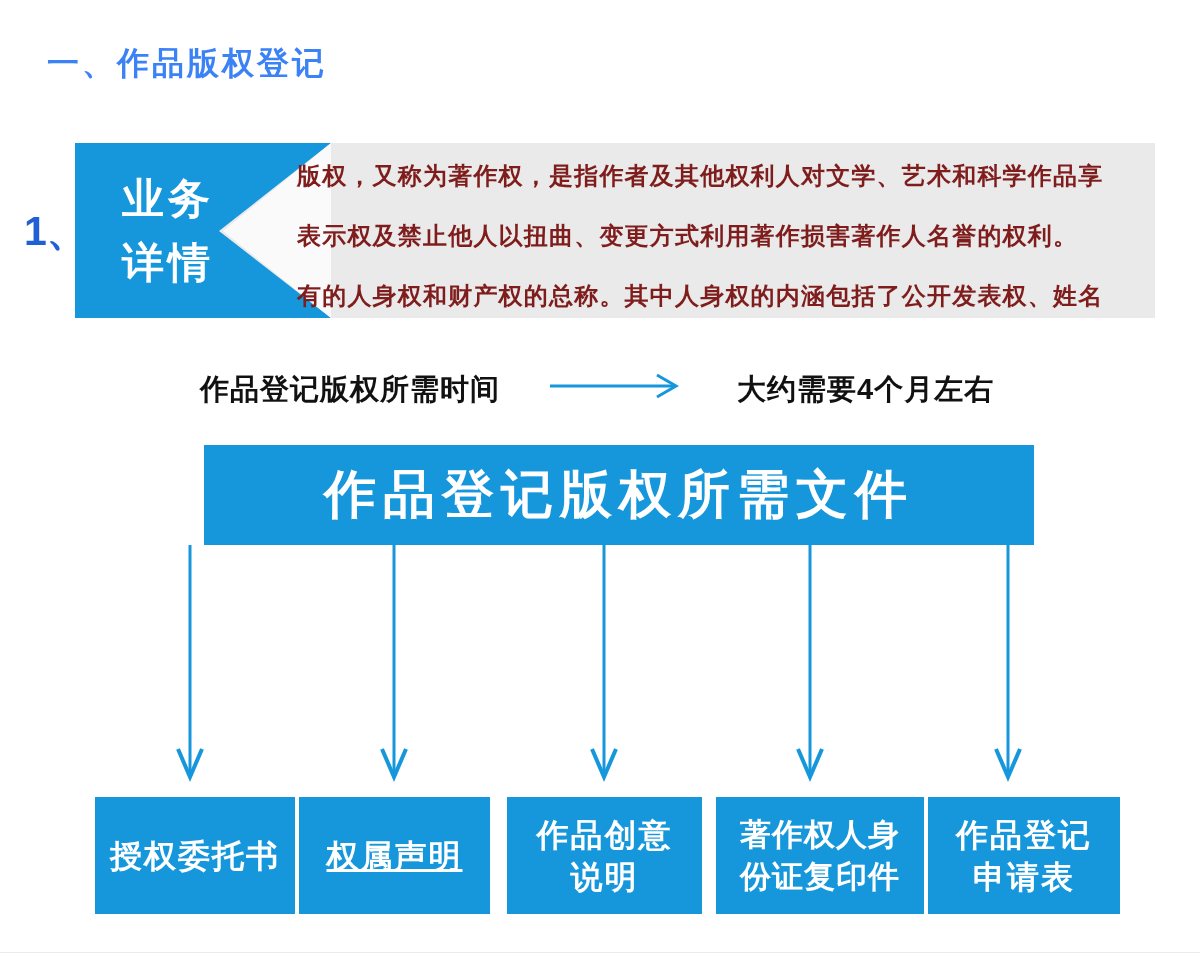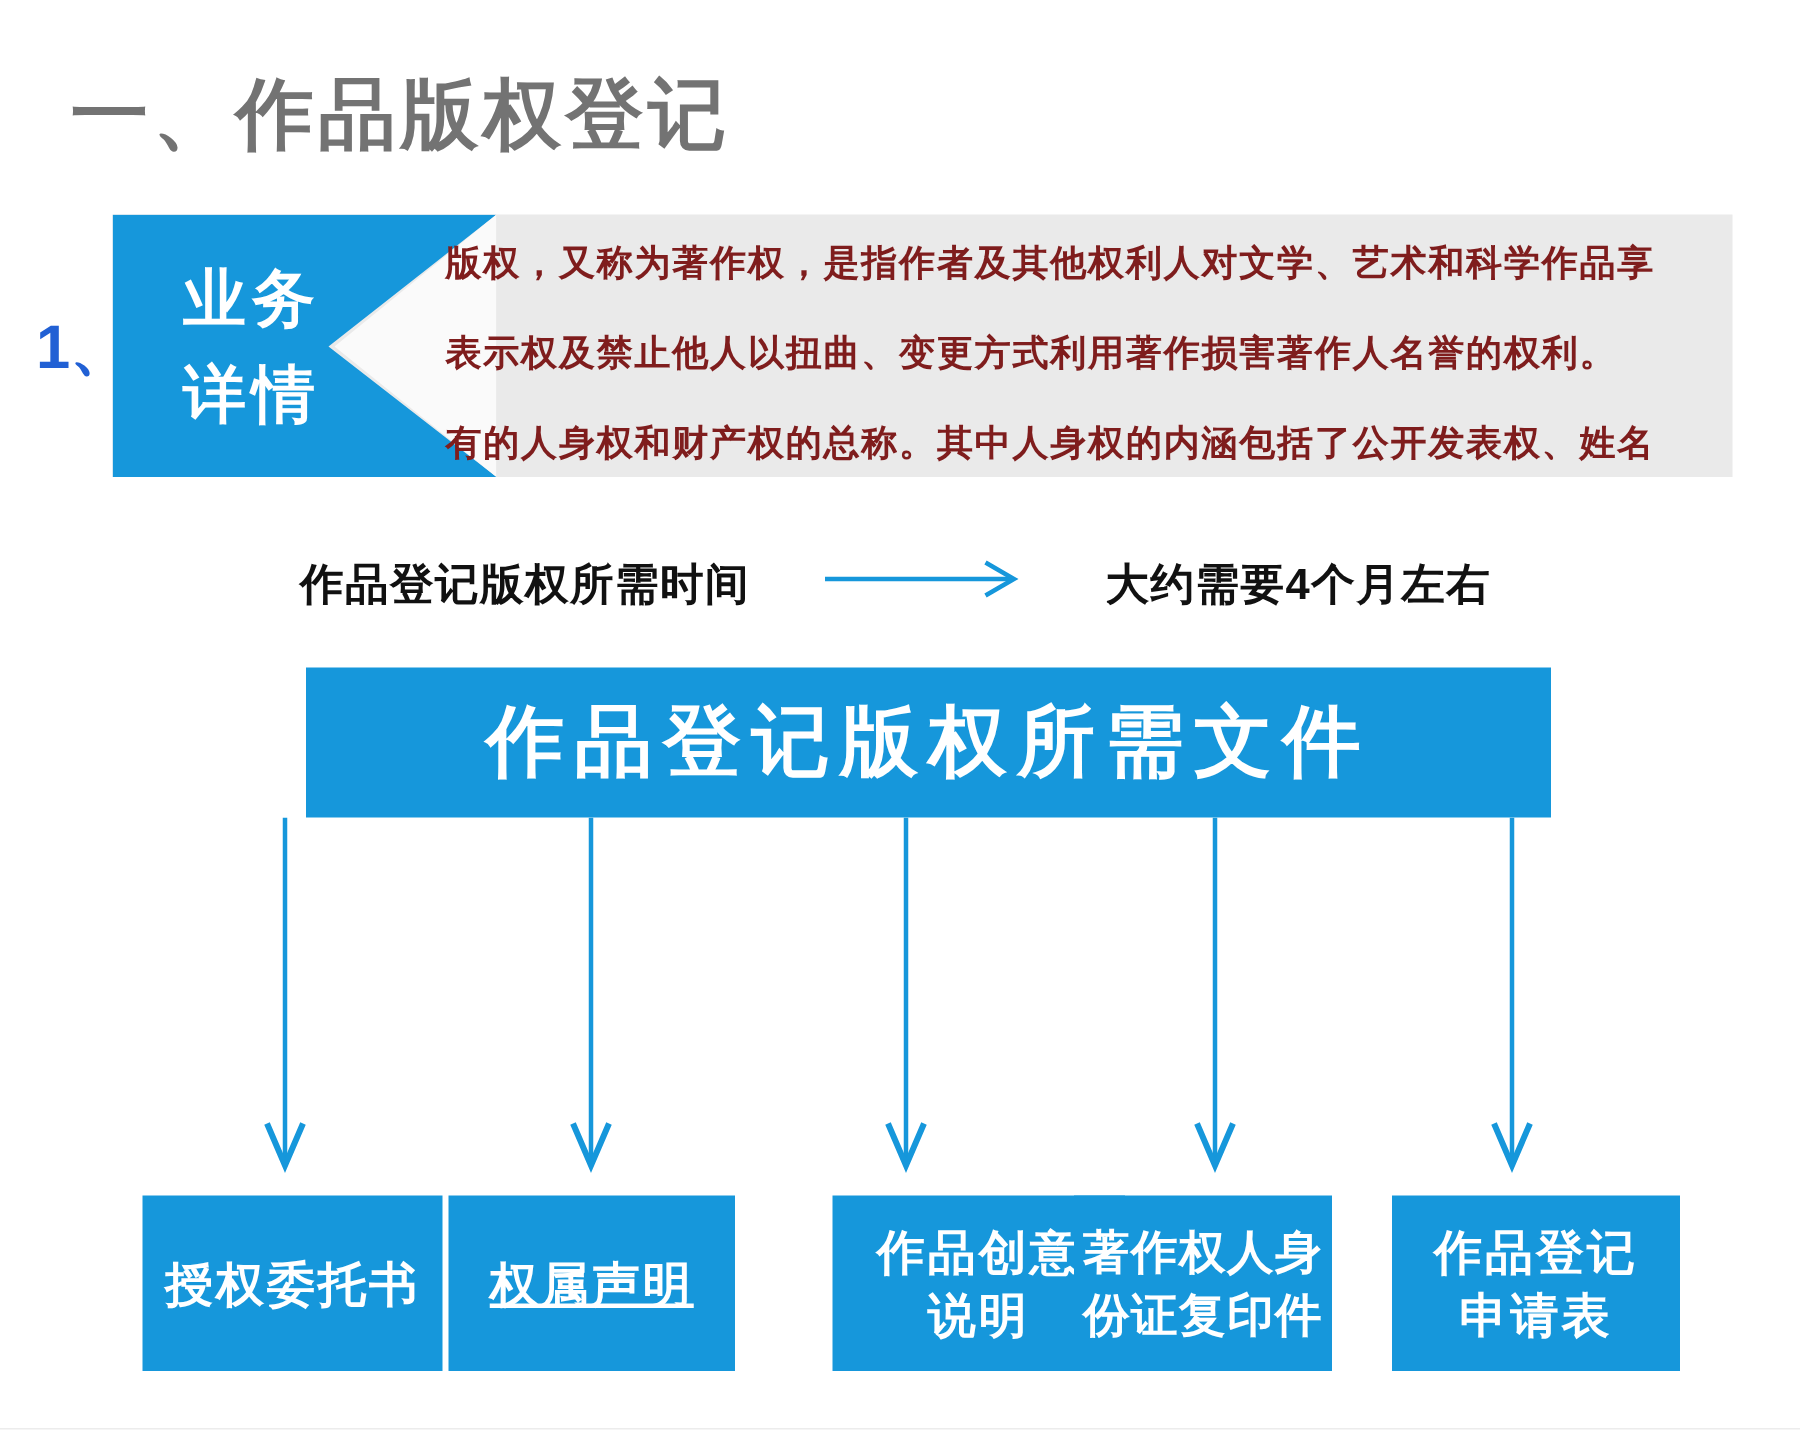--- a/index.html
+++ b/index.html
@@ -10,24 +10,24 @@
     position: relative;
     width: 1200px;
     height: 956px;
     background: #ffffff;
     overflow: hidden;
   }
 
   .page-title {
     position: absolute;
     left: 47px; top: 42px;
-    font-size: 52px;
+    font-size: 32px;
     font-weight: 700;
     letter-spacing: 3px;
-    color: #737373;
+    color: #3b82f6;
     white-space: nowrap;
   }
 
   .section-number {
     position: absolute;
     left: 24px; top: 204px;
     font-size: 41px;
     font-weight: 700;
     color: #2160D4;
     white-space: nowrap;
@@ -141,22 +141,22 @@
     text-align: center;
     color: #ffffff;
     font-size: 32px;
     font-weight: 700;
     letter-spacing: 2px;
     line-height: 42px;
     white-space: pre-line;
   }
   .doc-box-1 { left: 95px;  width: 200px; }
   .doc-box-2 { left: 299px; width: 191px; text-decoration: underline; }
-  .doc-box-3 { left: 507px; width: 195px; margin-left: 48px; }
-  .doc-box-4 { left: 716px; width: 172px; font-size: 31px; letter-spacing: 1px; }
+  .doc-box-3 { left: 507px; width: 195px; }
+  .doc-box-4 { left: 716px; width: 208px; font-size: 31px; letter-spacing: 1px; }
   .doc-box-5 { left: 928px; width: 192px; }
 
   .bottom-rule {
     position: absolute;
     left: 0; top: 952px;
     width: 1200px; height: 1px;
     background: #ECECEC;
   }
 </style>
 </head>

